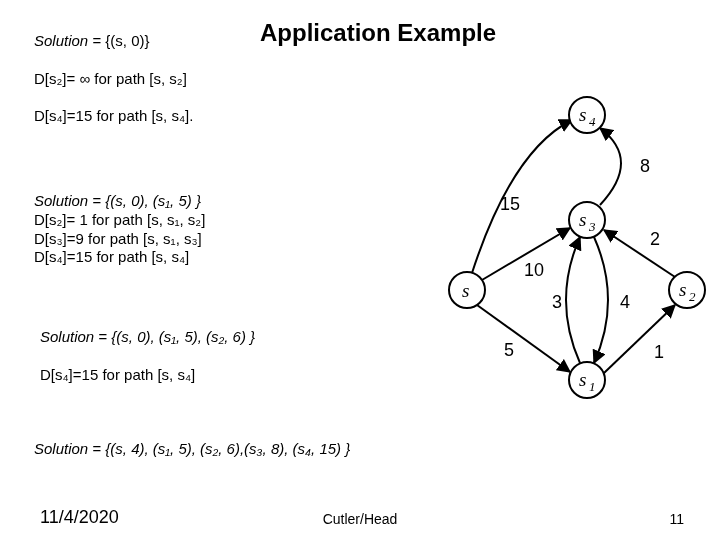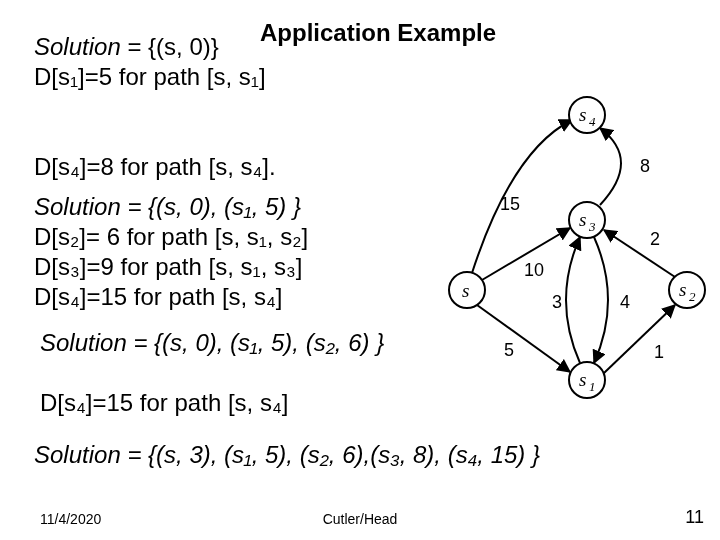--- a/index.html
+++ b/index.html
@@ -1,59 +1,59 @@
 <!DOCTYPE html>
 <html><head>
 <meta charset="utf-8">
 <style>
   html,body{margin:0;padding:0;width:720px;height:540px;background:#fff;color:#000;font-family:Arial,Helvetica,sans-serif;font-size:19px;line-height:1.25}
   .slide{position:relative;width:720px;height:540px}
   .title{position:absolute;left:260px;top:18px;font-size:24px;font-weight:700}
-  .block{position:absolute;font-style:italic;font-size:24px}
+  .block{position:absolute;font-style:italic;font-size:15px}
   .block .n{font-style:normal}
-  .footer-date{position:absolute;left:40px;bottom:12px;font-size:14px;font-style:normal}
+  .footer-date{position:absolute;left:40px;bottom:12px;font-size:18px;font-style:normal}
   .footer-center{position:absolute;left:0;right:0;bottom:12px;text-align:center;font-size:14px;font-style:normal}
-  .footer-page{position:absolute;right:16px;bottom:12px;font-size:18px;font-style:normal}
+  .footer-page{position:absolute;right:36px;bottom:12px;font-size:14px;font-style:normal}
   svg.graph{position:absolute;right:8px;top:90px;width:280px;height:310px}
   .edge-label{font:18px Arial;font-style:normal}
   .node-label{font:italic 19px 'Times New Roman',serif}
   .node-label-sub{font:italic 13px 'Times New Roman',serif}
   circle.node{fill:#fff;stroke:#000;stroke-width:2}
   .arrow{stroke:#000;stroke-width:2;fill:none}
 </style>
 </head>
 <body>
 
 <div class="slide">
 
   <div class="title">Application Example</div>
 
   <div class="block" style="left:34px;top:32px">
     <span>Solution</span><span class="n"> = {(s, 0)}</span><br>
-    <span class="n">D[s₁]=5 for path [s, s₁]</span><br>
     <br>
+    <span class="n">D[s₂]= ∞ for path [s, s₂]</span><br>
     <br>
-    <span class="n">D[s₄]=8 for path [s, s₄].</span>
+    <span class="n">D[s₄]=15 for path [s, s₄].</span>
   </div>
 
   <div class="block" style="left:34px;top:192px">
     <span>Solution = {(s, 0), (s₁, 5) }</span><br>
-    <span class="n">D[s₂]= 6 for path [s, s₁, s₂]</span><br>
+    <span class="n">D[s₂]= 1 for path [s, s₁, s₂]</span><br>
     <span class="n">D[s₃]=9 for path [s, s₁, s₃]</span><br>
     <span class="n">D[s₄]=15 for path [s, s₄]</span>
   </div>
 
   <div class="block" style="left:40px;top:328px">
     <span>Solution = {(s, 0), (s₁, 5), (s₂, 6) }</span><br>
     <br>
     <span class="n">D[s₄]=15 for path [s, s₄]</span>
   </div>
 
   <div class="block" style="left:34px;top:440px">
-    <span>Solution = {(s, 3), (s₁, 5), (s₂, 6),(s₃, 8), (s₄, 15) }</span>
+    <span>Solution = {(s, 4), (s₁, 5), (s₂, 6),(s₃, 8), (s₄, 15) }</span>
   </div>
 
   <svg class="graph" viewBox="0 0 280 310">
     <defs>
       <marker id="ah" viewBox="0 0 10 10" refX="9" refY="5" markerWidth="7" markerHeight="7" orient="auto-start-reverse">
         <path d="M0,0 L10,5 L0,10 z" fill="#000"></path>
       </marker>
     </defs>
 
     <path class="arrow" d="M40,183 Q80,60 140,30" marker-end="url(#ah)"></path>

